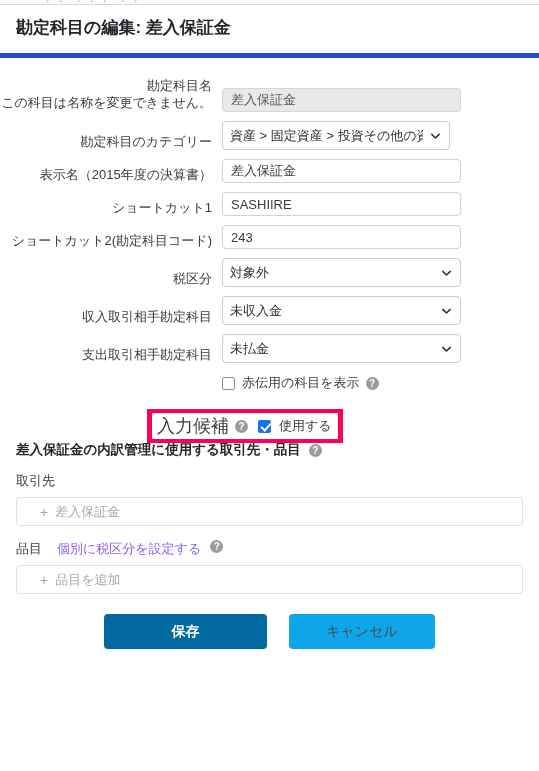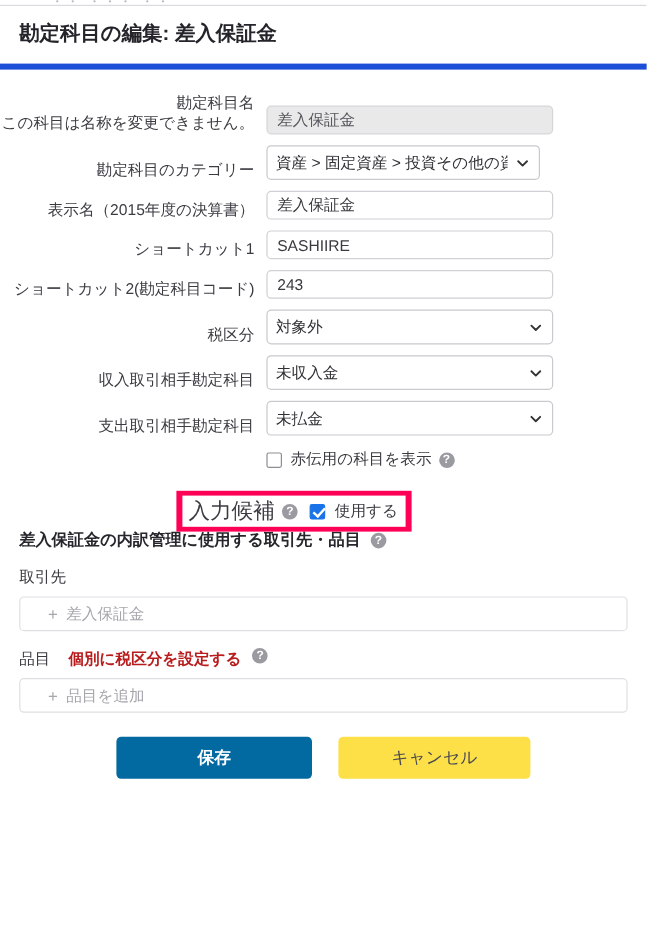--- a/index.html
+++ b/index.html
@@ -239,22 +239,22 @@
   }
   .section-heading .help-icon { margin-left: 8px; }
 
   .sub-label {
     font-size: 13px;
     color: #3b3b42;
     display: flex;
     margin-bottom: 7px;
   }
   .sub-label .strongish {
-    font-weight: bold;
-    color: #b91c1c;
+    font-weight: normal;
+    color: #8b5cf6;
     margin-left: 15px;
   }
   .sub-label .help-icon { margin-left: 9px; }
 
   .add-box {
     height: 29px;
     border: 1px solid #e0e0e4;
     border-radius: 4px;
     background: #ffffff;
     display: flex;
@@ -289,22 +289,22 @@
     display: flex;
     align-items: center;
     justify-content: center;
   }
   .btn-primary {
     width: 163px;
     background: #0369a1;
     color: #ffffff;
   }
   .btn-secondary {
-    width: 160px;
-    background: #fde047;
+    width: 146px;
+    background: #0ea5e9;
     color: #4a4a50;
     font-weight: normal;
   }
 </style>
 </head>
 <body>
 
 <div class="top-strip">
   <span class="ghost">・・  ・・・  ・・</span>
   <div class="rule"></div>

